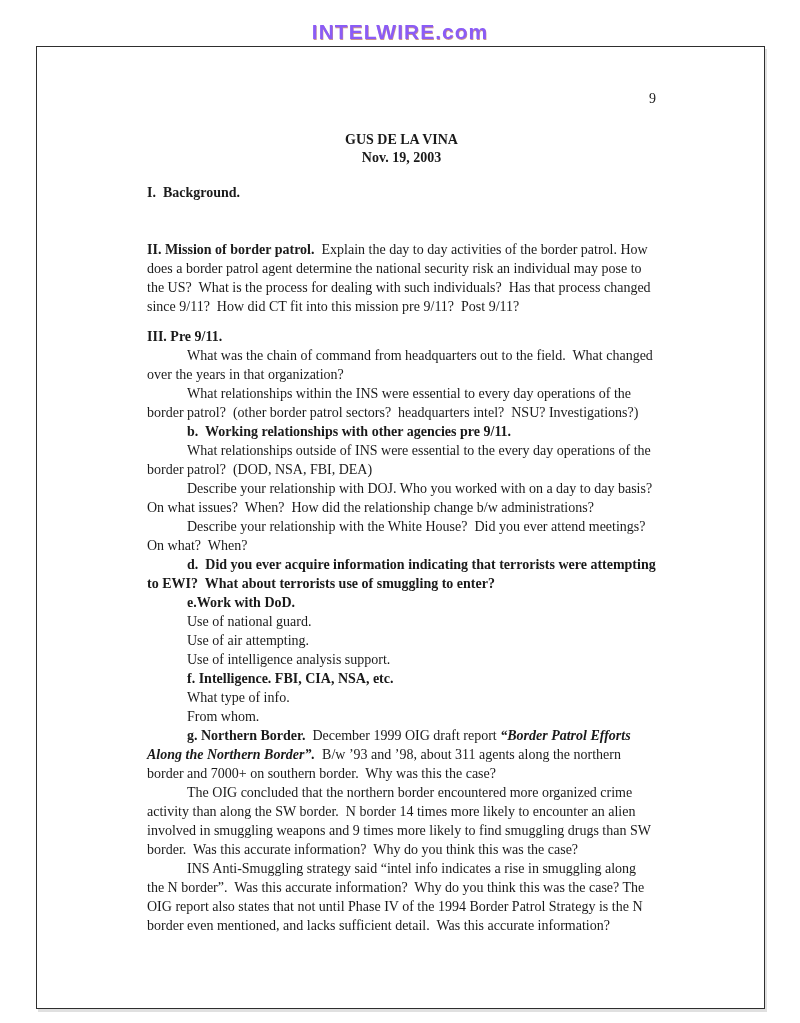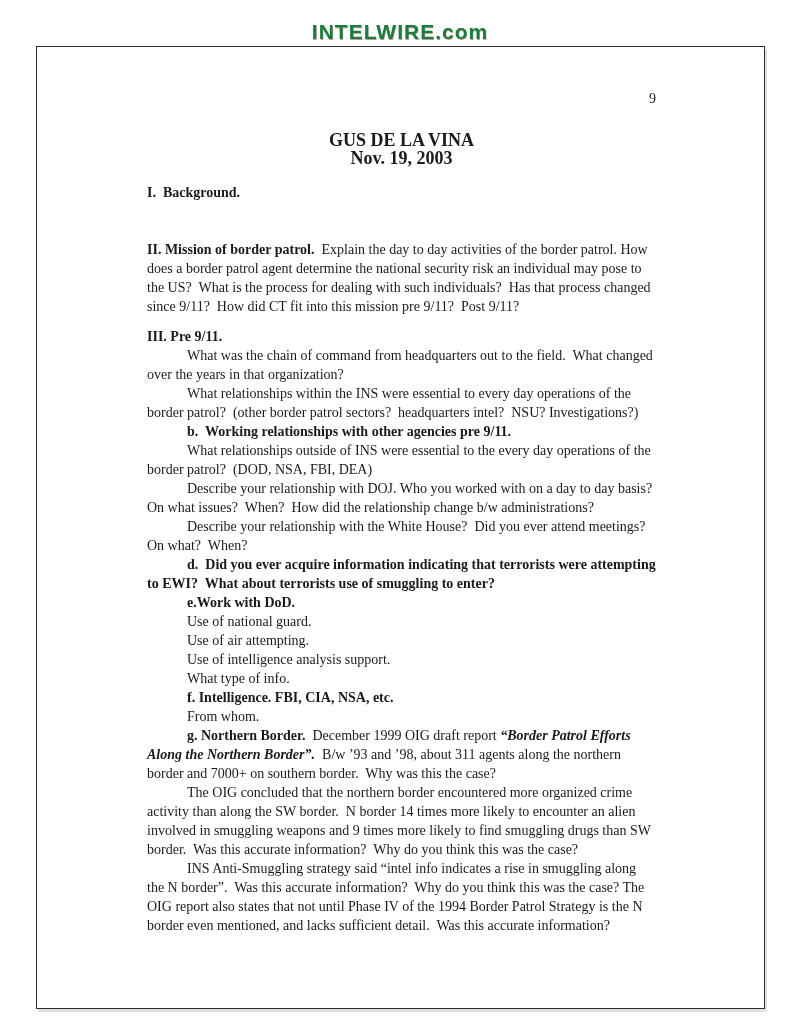--- a/index.html
+++ b/index.html
@@ -43,21 +43,21 @@
   }
   .page-number {
     text-align: right;
     font-size: 14px;
     line-height: 19px;
     margin-bottom: 23px;
   }
   .doc-title {
     text-align: center;
     font-weight: bold;
-    font-size: 18px;
+    font-size: 14px;
     line-height: 18px;
   }
   .doc-body {
     margin-top: 16px;
     font-size: 14px;
     line-height: 19px;
   }
   .doc-body p {
     margin: 0;
     white-space: pre-wrap;
@@ -67,21 +67,21 @@
   .doc-body p.ind1 { text-indent: 23px; }
   .doc-body p.ind2 { text-indent: 40px; }
   .doc-body span.b { font-weight: bold; text-align: center; }
   .doc-body span.i { font-style: italic; }
 </style>
 </head>
 <body>
 
 <div class="stage">
 
-  <div class="site-header" style="color: #15803d;">INTELWIRE.com</div>
+  <div class="site-header" style="color: #8b5cf6;">INTELWIRE.com</div>
 
   <div class="doc-page">
 
     <div class="page-number">9</div>
 
     <div class="doc-title">GUS DE LA VINA</div>
 
     <div class="doc-title">Nov. 19, 2003</div>
 
     <div class="doc-body">
@@ -92,22 +92,22 @@
         <p class="ind2"><span>What relationships within the INS were essential to every day operations of the border patrol?  (other border patrol sectors?  headquarters intel?  NSU? Investigations?)</span></p>
         <p class="ind2"><span class="b">b.  Working relationships with other agencies pre 9/11.</span></p>
         <p class="ind2"><span>What relationships outside of INS were essential to the every day operations of the border patrol?  (DOD, NSA, FBI, DEA)</span></p>
         <p class="ind2"><span>Describe your relationship with DOJ. Who you worked with on a day to day basis?  On what issues?  When?  How did the relationship change b/w administrations?</span></p>
         <p class="ind2"><span>Describe your relationship with the White House?  Did you ever attend meetings? On what?  When?</span></p>
         <p class="ind2"><span class="b">d.  Did you ever acquire information indicating that terrorists were attempting to EWI?  What about terrorists use of smuggling to enter?</span></p>
         <p class="ind2"><span class="b">e.Work with DoD.</span></p>
         <p class="ind2"><span>Use of national guard.</span></p>
         <p class="ind2"><span>Use of air attempting.</span></p>
         <p class="ind2"><span>Use of intelligence analysis support.</span></p>
+        <p class="ind2"><span class="b">f. Intelligence. FBI, CIA, NSA, etc.</span></p>
         <p class="ind2"><span>What type of info.</span></p>
-        <p class="ind2"><span class="b">f. Intelligence. FBI, CIA, NSA, etc.</span></p>
         <p class="ind2"><span>From whom.</span></p>
         <p class="ind2"><span class="b">g. Northern Border.</span><span>  December 1999 OIG draft report </span><span class="b i">“Border Patrol Efforts Along the Northern Border”.</span><span>  B/w ’93 and ’98, about 311 agents along the northern border and 7000+ on southern border.  Why was this the case?</span></p>
         <p class="ind2"><span>The OIG concluded that the northern border encountered more organized crime activity than along the SW border.  N border 14 times more likely to encounter an alien involved in smuggling weapons and 9 times more likely to find smuggling drugs than SW border.  Was this accurate information?  Why do you think this was the case?</span></p>
         <p class="ind2"><span>INS Anti-Smuggling strategy said “intel info indicates a rise in smuggling along the N border”.  Was this accurate information?  Why do you think this was the case? The OIG report also states that not until Phase IV of the 1994 Border Patrol Strategy is the N border even mentioned, and lacks sufficient detail.  Was this accurate information?</span></p>
       </div>
 
   </div>
 </div>
 
 </body></html>

